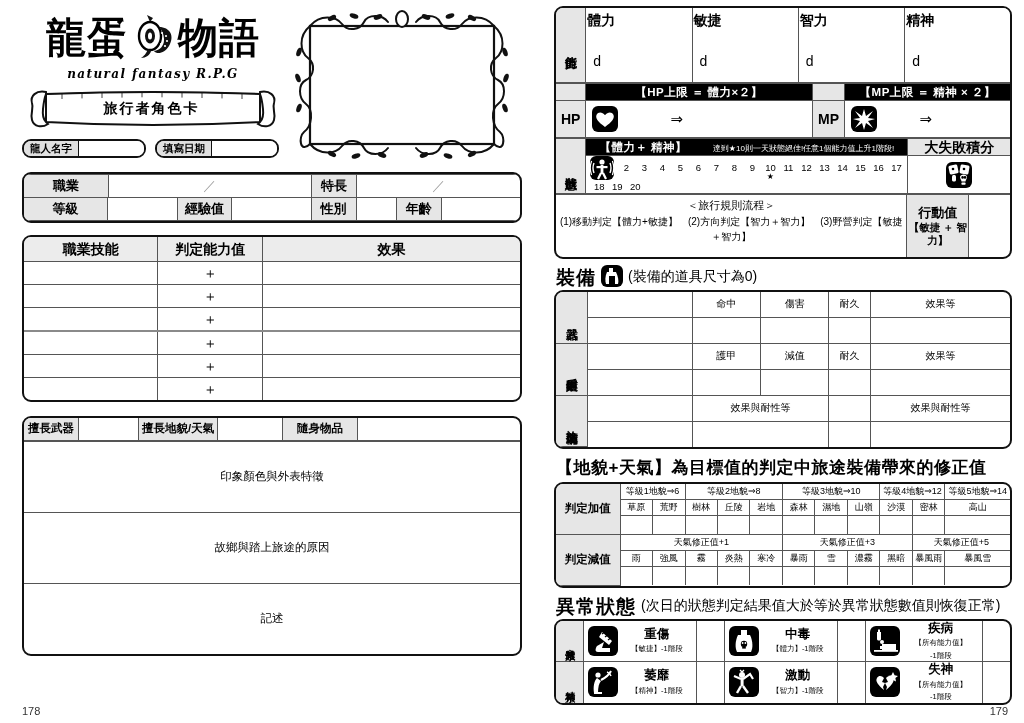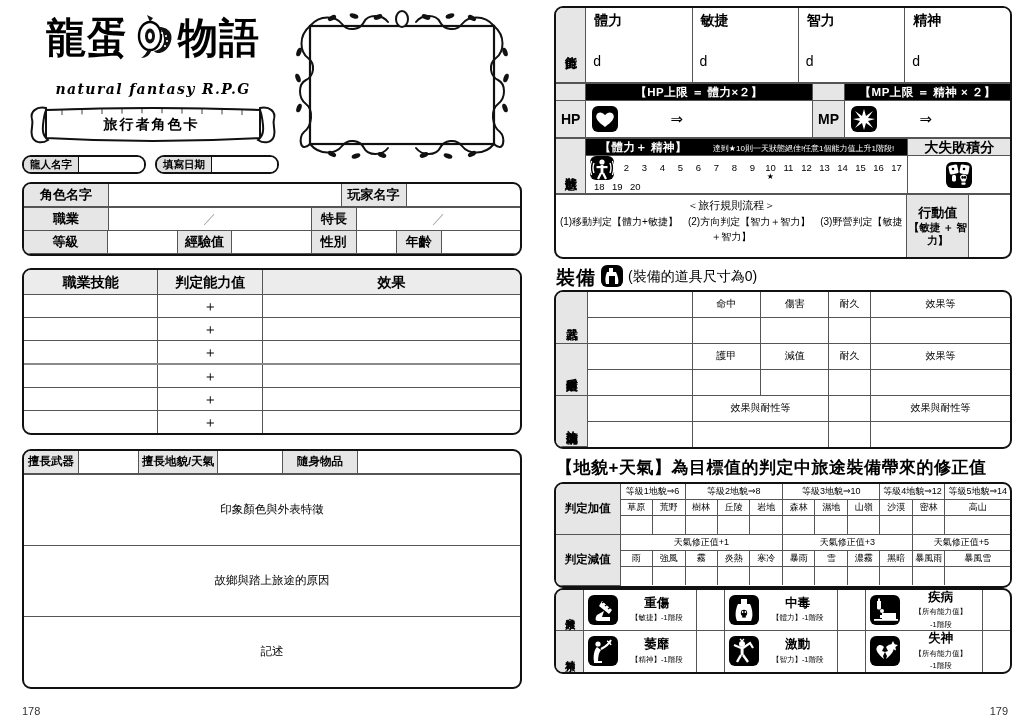--- a/index.html
+++ b/index.html
@@ -38,22 +38,22 @@
     display:flex;align-items:center;justify-content:center;gap:2px;
     font-family:"DejaVu Serif","Liberation Serif",serif;
     font-weight:bold;font-size:40px;letter-spacing:1px;line-height:1;
     height:50px;
   }
   .logo-row .ch{transform:scaleY(1.04);}
   .dragon-mark{width:46px;height:46px;position:relative;flex:0 0 46px;}
   .dragon-mark svg{display:block}
   .subtitle{
     text-align:center;font-family:"DejaVu Serif","Liberation Serif",serif;
-    font-style:italic;font-weight:bold;font-size:14px;letter-spacing:1.4px;
-    margin-top:19px;
+    font-style:italic;font-weight:bold;font-size:12px;letter-spacing:1.4px;
+    margin-top:5px;
   }
   .scroll-wrap{position:relative;height:44px;margin-top:7px;}
   .scroll-wrap svg{position:absolute;left:0;top:0}
   .scroll-title{
     position:absolute;left:0;right:3px;top:12px;text-align:center;
     font-size:14px;font-weight:bold;letter-spacing:2px;
   }
   .pillrow{display:flex;gap:9px;margin-top:7px;}
   .pill{
     display:flex;align-items:stretch;height:19px;
@@ -93,21 +93,21 @@
   .pagenum.r{right:16px}
 
   
   .stat-tbl td{font-size:11px;}
   .vlabel{
     writing-mode:vertical-rl;text-orientation:upright;
     letter-spacing:1px;font-weight:bold;font-size:12px;
     display:inline-block;line-height:1.05;
   }
   .ability-cell{position:relative;height:74px;background:#fff;}
-  .ab-name{position:absolute;left:8px;top:4px;font-size:14px;font-weight:bold;}
+  .ab-name{position:absolute;left:1px;top:4px;font-size:14px;font-weight:bold;}
   .ab-d{position:absolute;left:7px;bottom:13px;font-size:14px;}
   .ab-icon{position:absolute;right:6px;top:8px;}
   .icon-sq{
     width:50px;height:50px;border-radius:12px;background:#8e8e8e;
     position:relative;overflow:hidden;
   }
   .barblk{
     background:#000;color:#fff;font-size:11.5px;font-weight:bold;
     height:16px;line-height:16px;text-align:center;letter-spacing:0.5px;
   }
@@ -257,30 +257,20 @@
             </g>
           </svg>
         </div>
       </div>
     </div>
 
     <div class="rbox" style="margin-top:8px">
       <table class="tbl info-tbl">
         <tbody>
             <tr>
-          <td class="lbl noL noT" style="width:17%">角色名字</td>
-          <td class="noT" style="width:47%"></td>
-          <td class="lbl noT" style="width:13%">玩家名字</td>
-          <td class="noT noR" style="width:23%"></td>
-        </tr>
-      </tbody>
-        </table>
-      <table class="tbl info-tbl">
-        <tbody>
-            <tr>
           <td class="lbl noL noB" style="width:17%">職業</td>
           <td class="noB slash" style="width:41%">／</td>
           <td class="lbl noB" style="width:9%">特長</td>
           <td class="noB noR slash" style="width:33%">／</td>
         </tr>
       </tbody>
         </table>
       <table class="tbl info-tbl">
         <tbody>
             <tr>
@@ -679,20 +669,24 @@
           <td class="fill noB"></td>
           <td class="fill noB"></td>
           <td class="fill noB"></td>
           <td class="fill noB"></td>
           <td class="fill noB noR" colspan="2"></td>
         </tr>
       </tbody>
         </table>
     </div>
 
+    <div class="sec-h" style="margin-top:9px">
+      <span class="big">異常狀態</span>
+      <span class="note">(次日的狀態判定結果值大於等於異常狀態數值則恢復正常)</span>
+    </div>
 
     <div class="rbox">
       <table class="tbl ab-tbl">
         <tbody>
             <tr>
           <td class="lbl noL noT" style="width:6%">
             <span class="vlabel" style="font-size:10px">身體系</span>
           </td>
           <td class="noT" style="width:25%;height:37px">
             <div class="ab-item">

